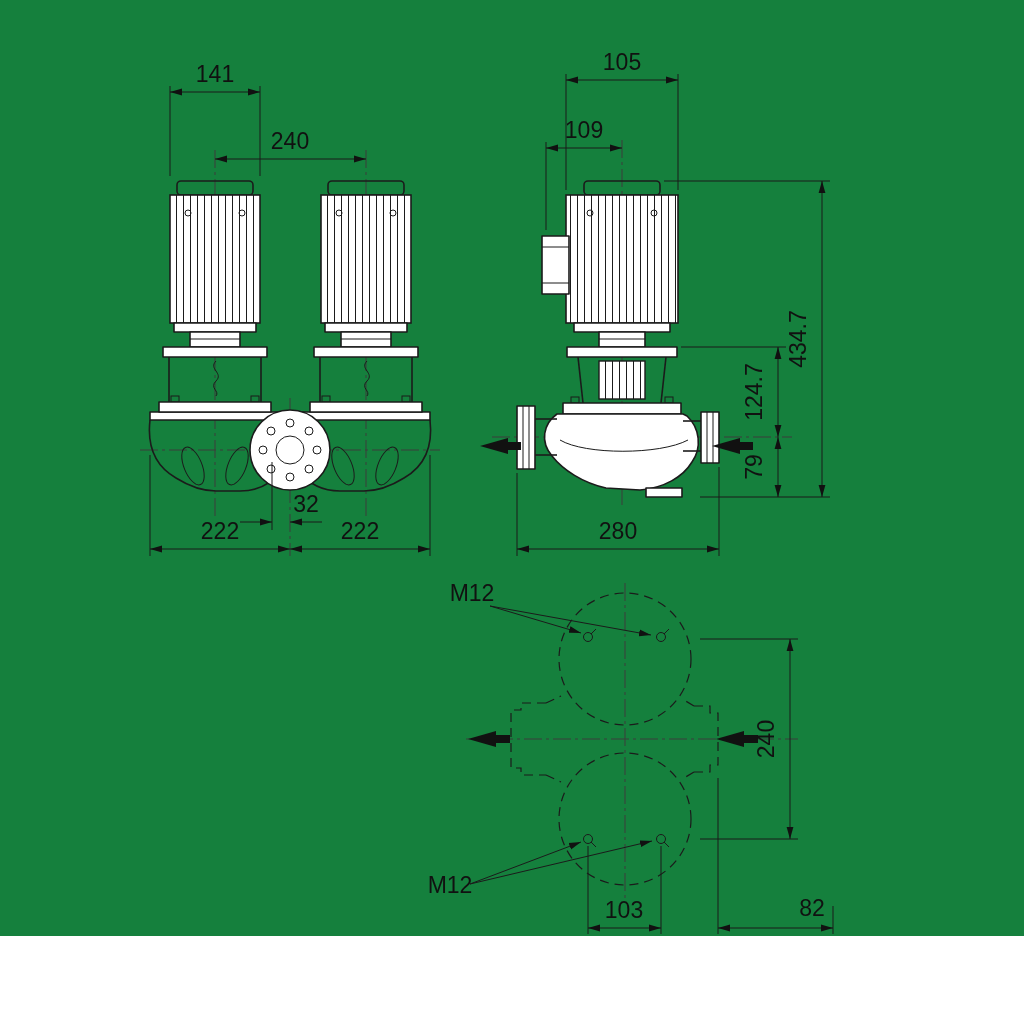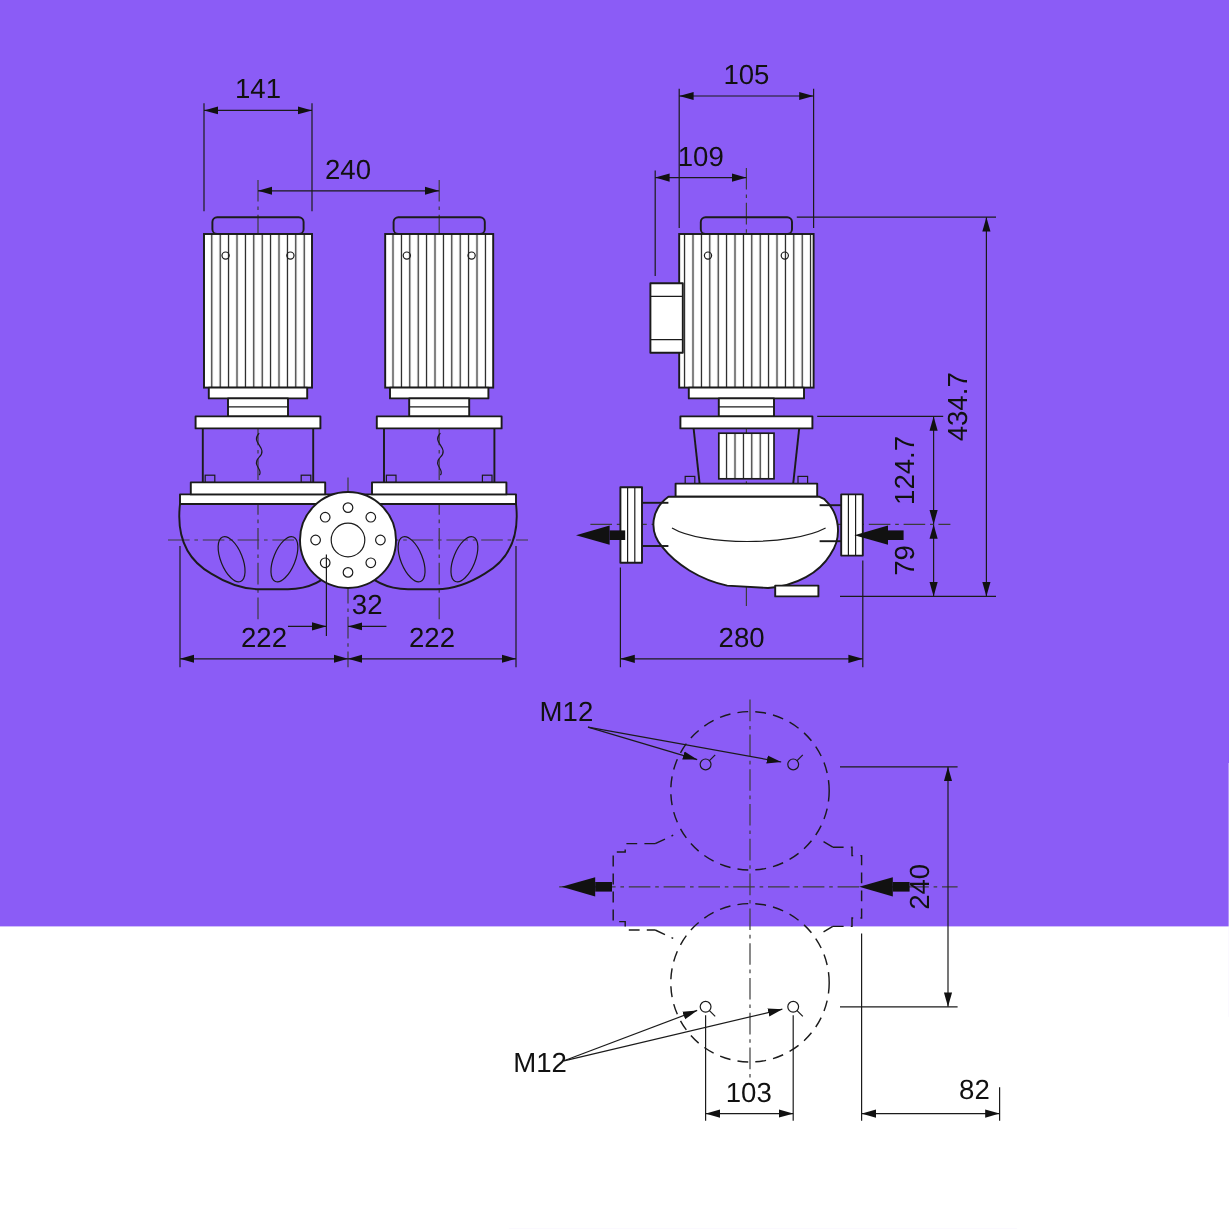--- a/index.html
+++ b/index.html
@@ -1,16 +1,16 @@
 <!DOCTYPE html>
 <html><head>
 <meta charset="utf-8">
 <style>
   html,body{margin:0;padding:0;background:#fff;width:1024px;height:1024px;overflow:hidden;}
-  .canvas{width:1024px;height:772px;background:#8b5cf6;position:relative;}
+  .canvas{width:1024px;height:936px;background:#15803d;position:relative;}
   svg{display:block;}
   .outline{fill:none;stroke:#1b1b1b;stroke-width:1.6;stroke-linejoin:round;}
   .outline-f{fill:#ffffff;stroke:#1b1b1b;stroke-width:1.6;stroke-linejoin:round;}
   .thin{fill:none;stroke:#1b1b1b;stroke-width:1;}
   .dim{fill:none;stroke:#1b1b1b;stroke-width:1;}
   .cl{fill:none;stroke:#3c3c3c;stroke-width:1;stroke-dasharray:18 4 3 4;}
   .dash{fill:none;stroke:#1b1b1b;stroke-width:1.2;stroke-dasharray:9 6;}
   .solid{fill:#111;stroke:none;}
   .dim-text{font-family:"Liberation Sans",sans-serif;font-size:23px;fill:#111;}
 </style>

